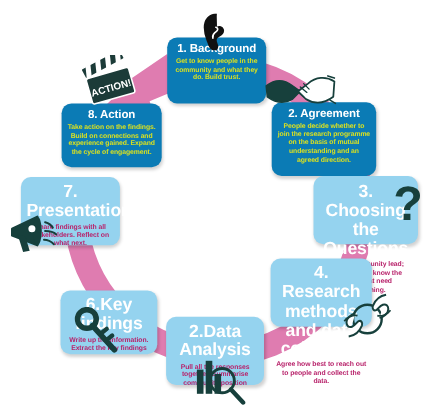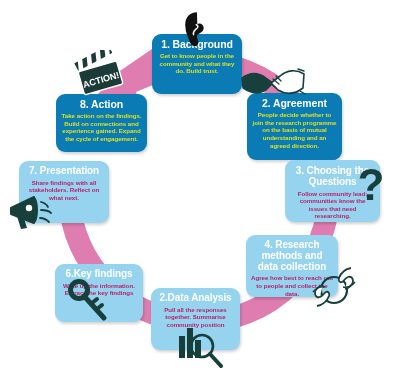--- a/index.html
+++ b/index.html
@@ -49,21 +49,21 @@
   .node.light {
     background: #95d3ef;
   }
   .node .title {
     font-weight: bold;
     line-height: 1.08;
     letter-spacing: -0.1px;
     margin: 0 0 2px 0;
   }
   .node.dark .title { color: #ffffff; font-size: 10.5px; }
-  .node.light .title { color: #ffffff; font-size: 10px; }
+  .node.light .title { color: #ffffff; font-size: 16px; }
   .node .body {
     font-weight: bold;
     font-size: 6.2px;
     line-height: 1.22;
     letter-spacing: -0.05px;
     margin: 0;
   }
   .node.dark .body { color: #d9e021; }
   .node.light .body { color: #b8236b; }
 

